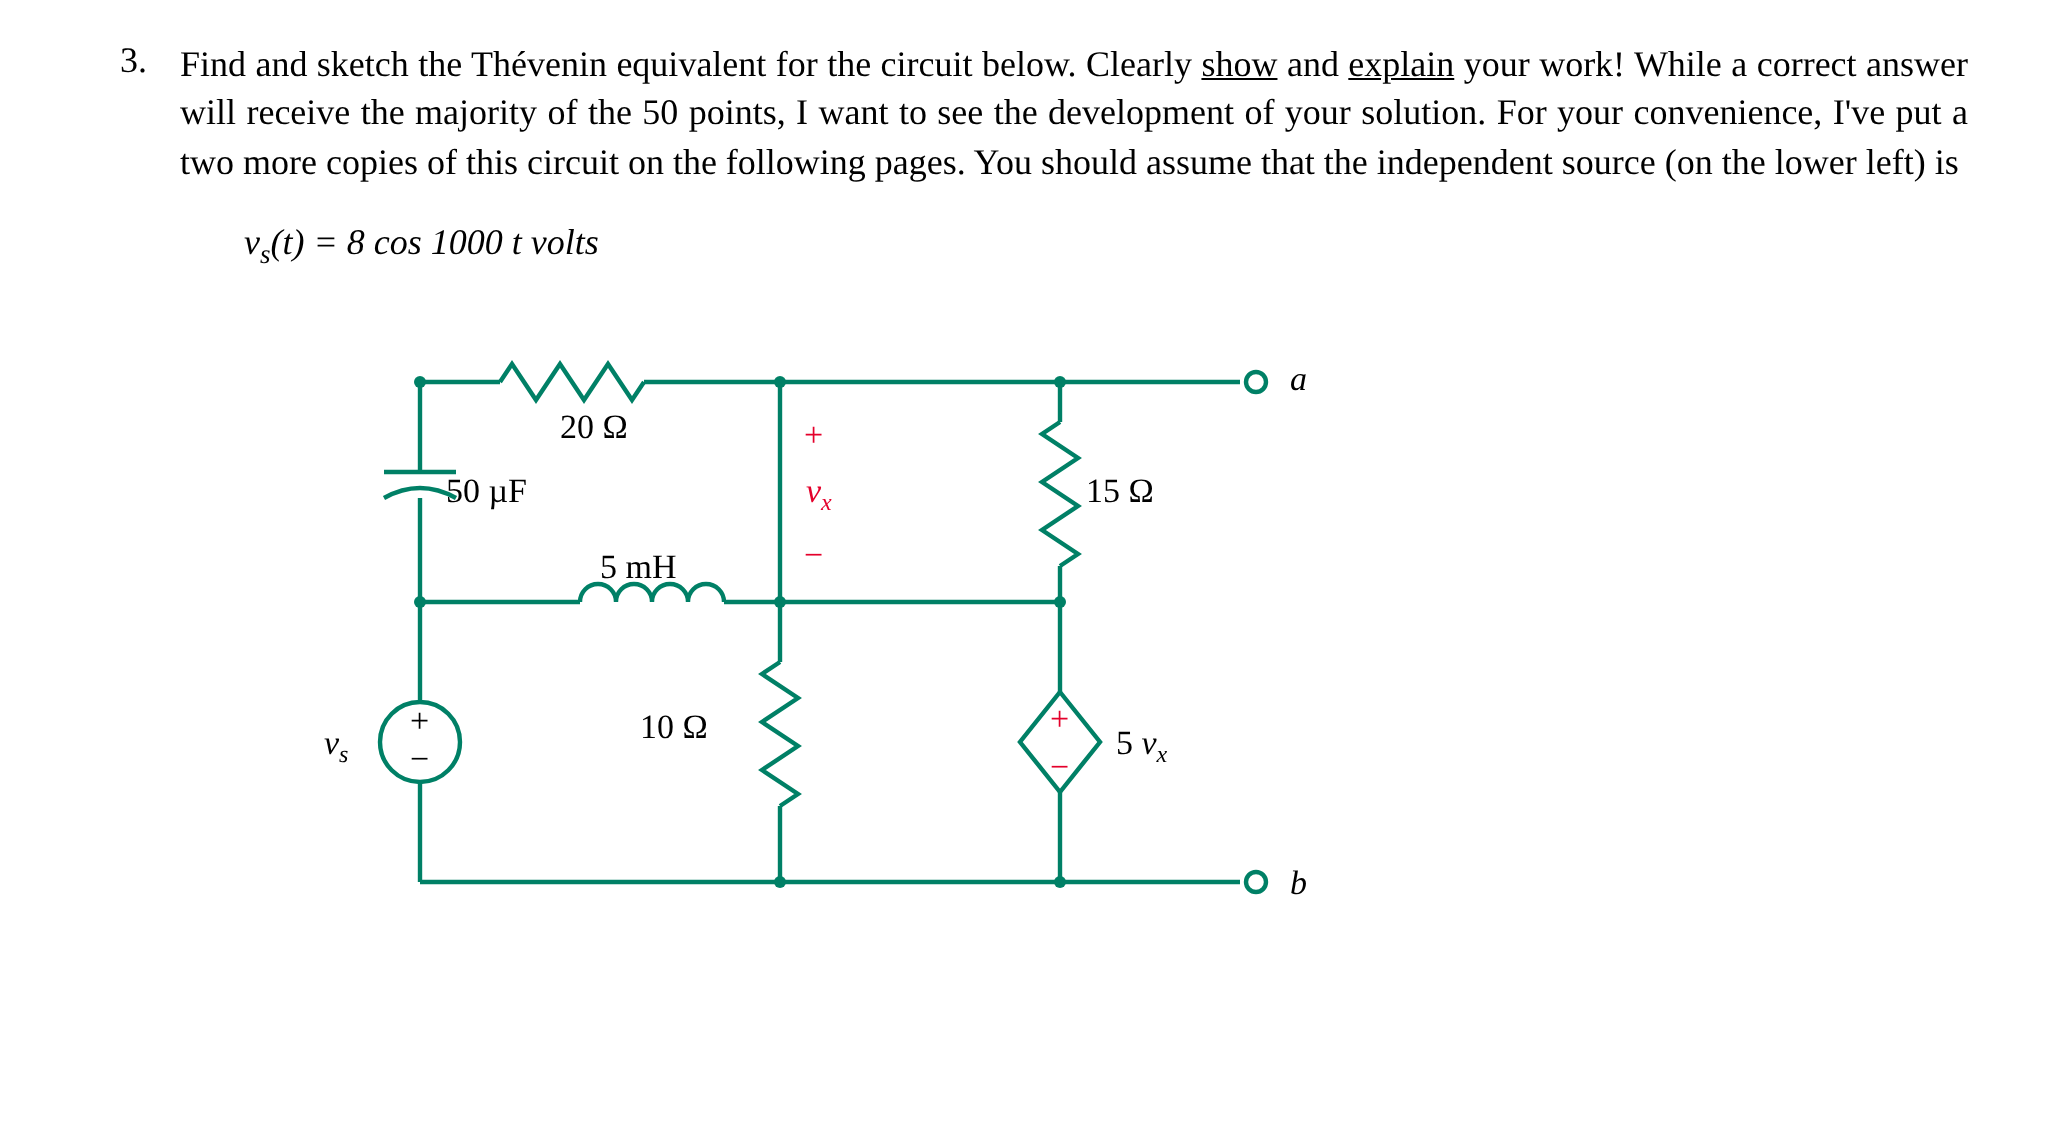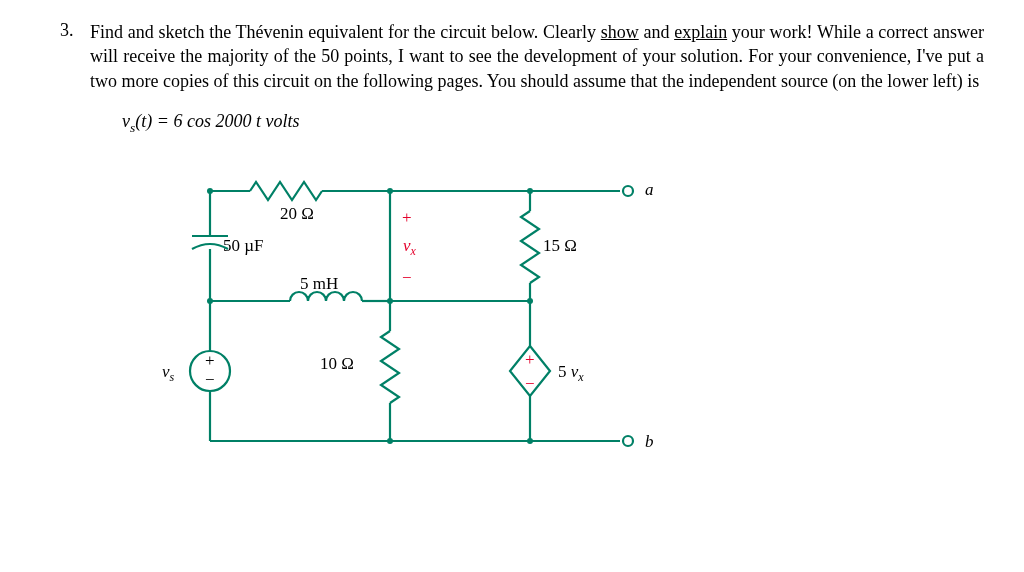--- a/index.html
+++ b/index.html
@@ -48,21 +48,21 @@
 <body>
 
 <div class="problem">
   <div class="problem-number">3.</div>
   <div class="problem-text">
     <span>Find and sketch the Thévenin equivalent for the circuit below. Clearly </span><span class="underline">show</span><span> and </span><span class="underline">explain</span><span> your work! While a correct answer will receive the majority of the 50 points, I want to see the development of your solution. For your convenience, I've put a two more copies of this circuit on the following pages. You should assume that the independent source (on the lower left) is</span>
   </div>
 </div>
 
 <div class="equation">
-  <span>v</span><span class="sub">s</span><span>(t) = 6 cos 2000 t volts</span>
+  <span>v</span><span class="sub">s</span><span>(t) = 8 cos 1000 t volts</span>
 </div>
 
 <div class="circuit-area">
   <svg width="560" height="320" viewBox="0 0 560 320">
     <defs>
       <style>
         .wire { stroke:#008066; stroke-width:2.2; fill:none; }
         .label { font-family:"Times New Roman",serif; font-size:17px; fill:#000; }
         .labeli { font-family:"Times New Roman",serif; font-size:17px; font-style:italic; fill:#000; }
         .labelr { font-family:"Times New Roman",serif; font-size:17px; fill:#e4002b; }

